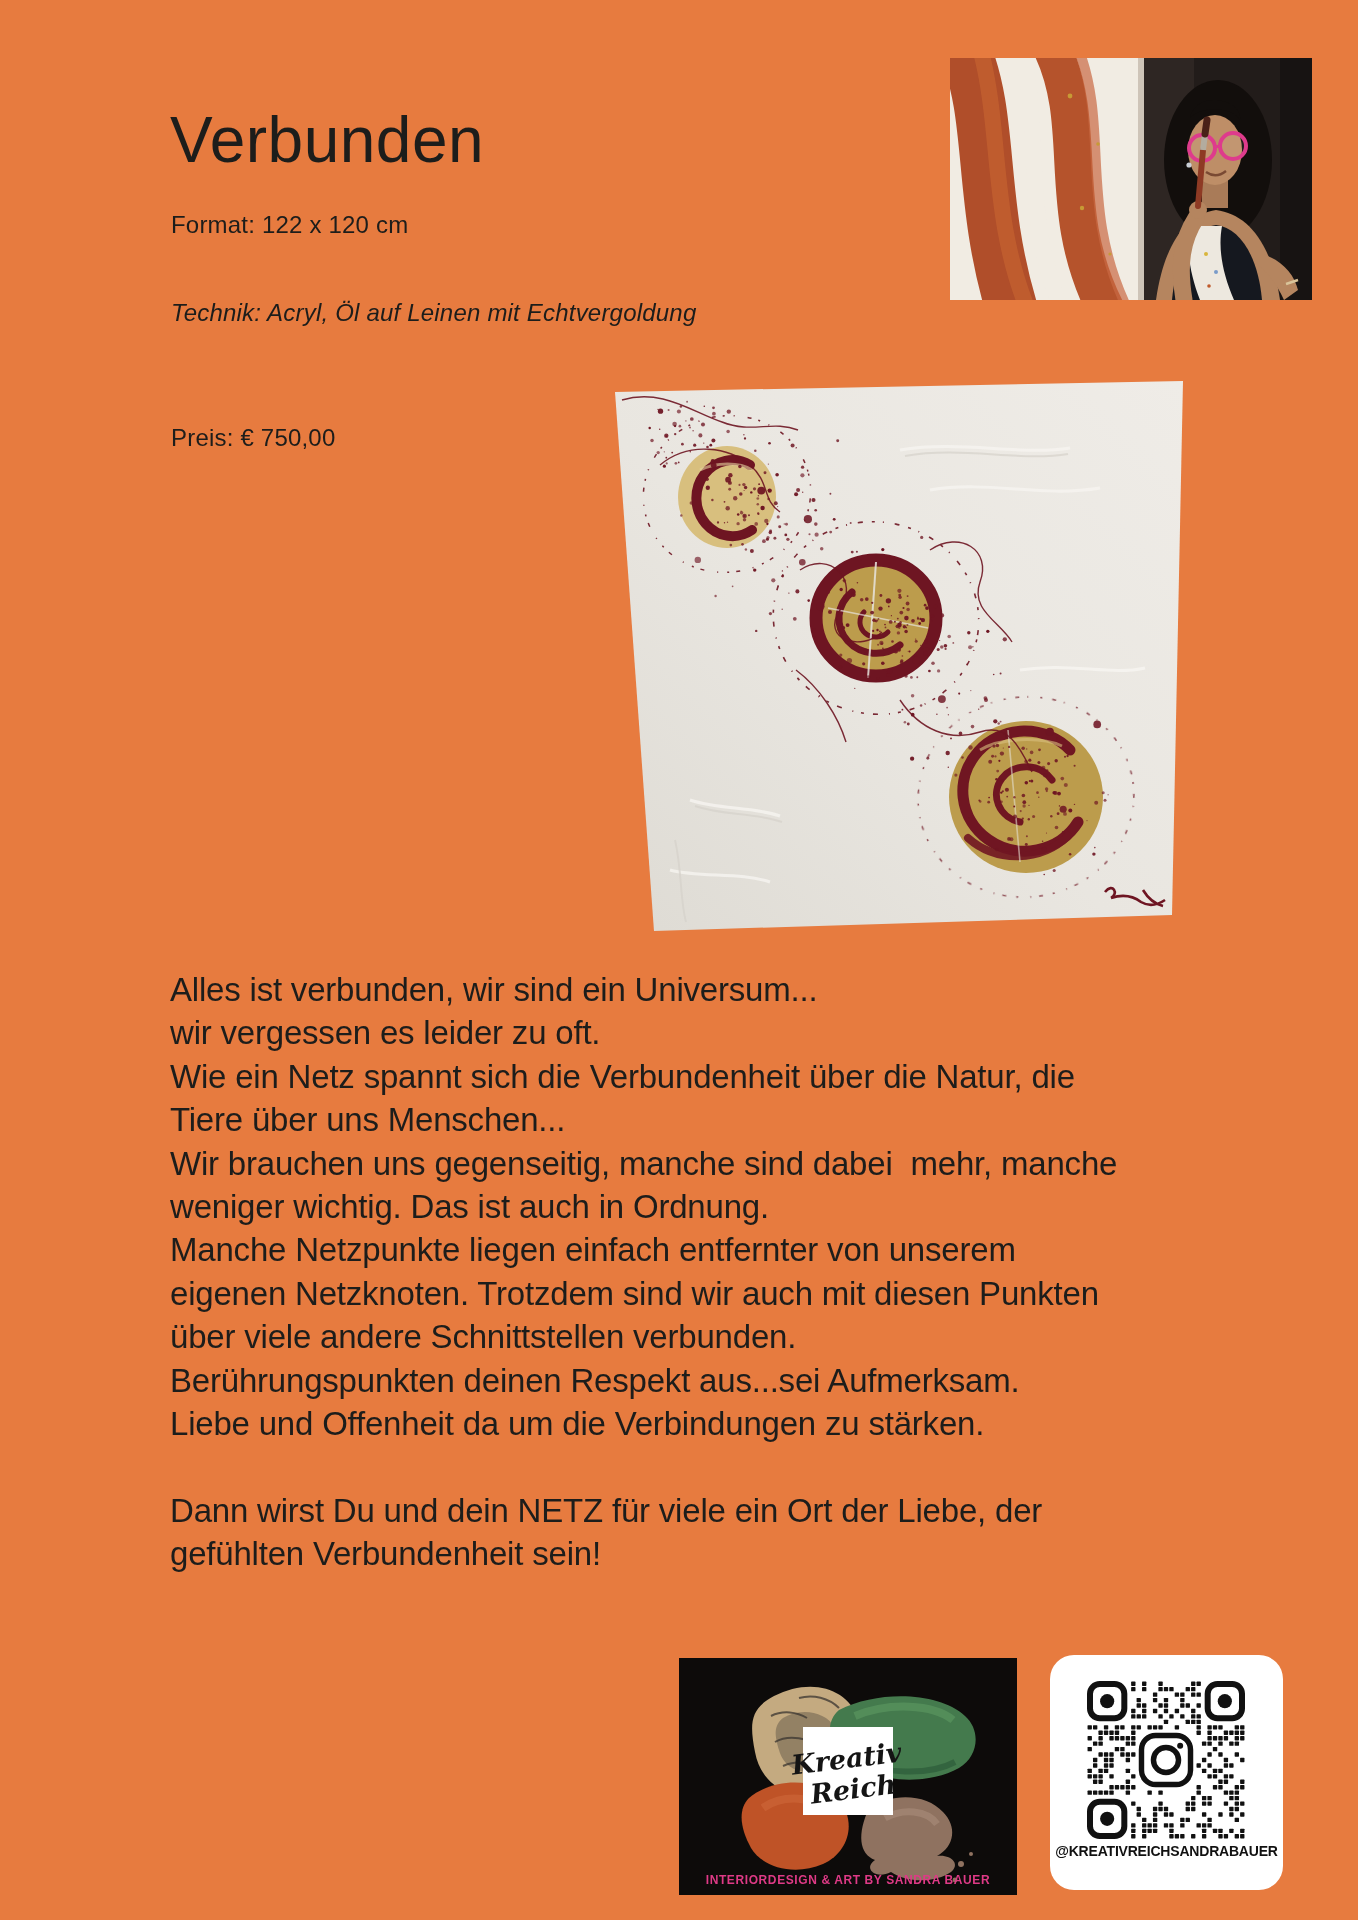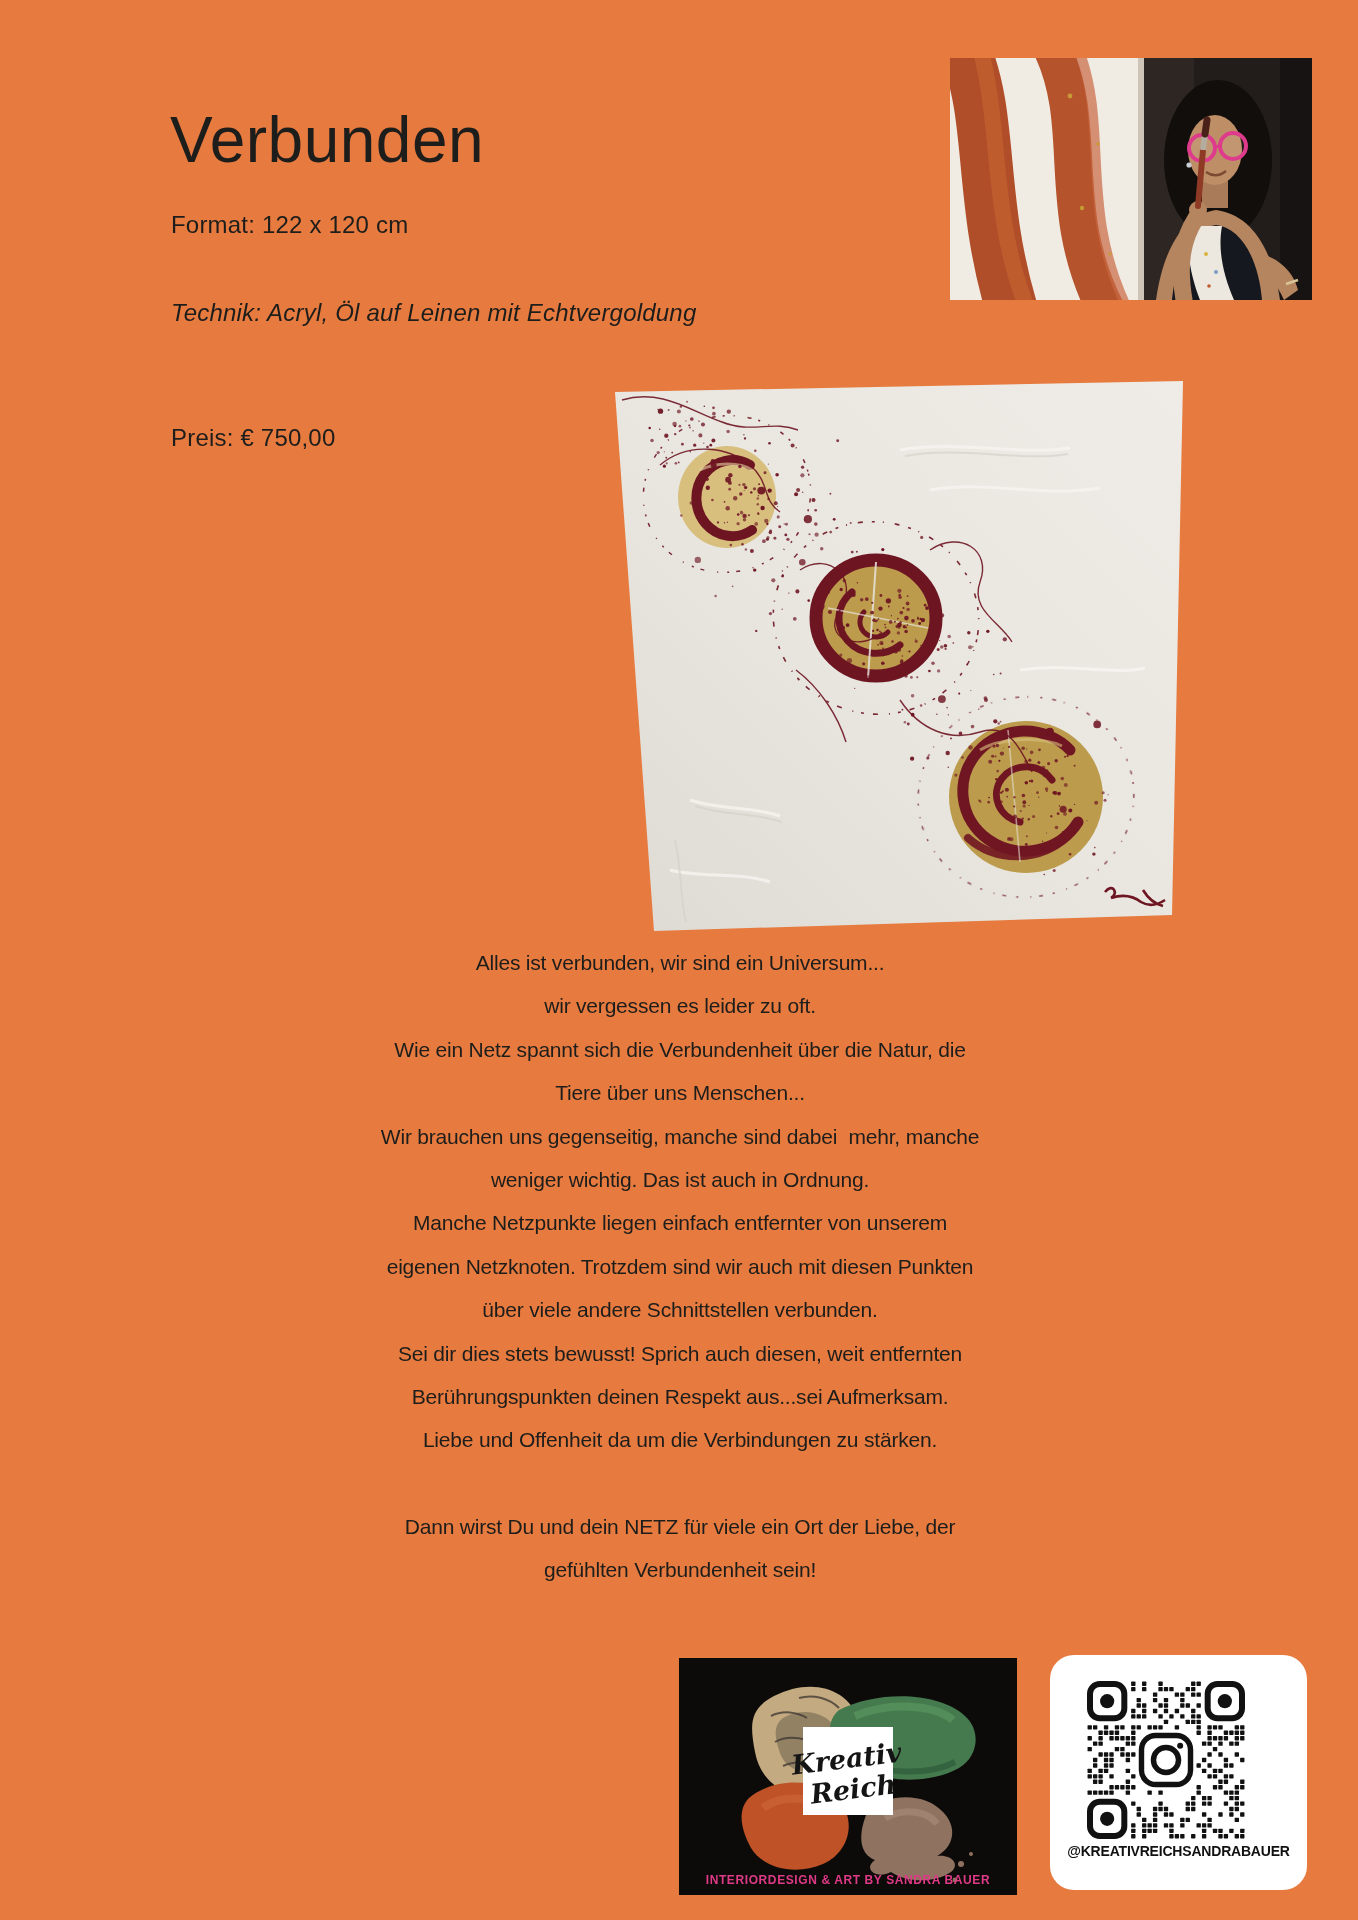--- a/index.html
+++ b/index.html
@@ -17,29 +17,29 @@
   .spec{
     position:absolute;left:171px;font-size:24px;line-height:1;letter-spacing:0.2px;
     white-space:pre;
   }
   .spec-format{top:213px;}
   .spec-technique{top:301px;font-style:italic;}
   .spec-price{top:426px;}
   .artist-photo{position:absolute;left:950px;top:58px;width:362px;height:242px;}
   .painting-photo{position:absolute;left:600px;top:370px;width:600px;height:575px;}
   .body-text{
-    position:absolute;left:170px;top:941px;width:1020px;
-    font-size:21px;line-height:43.4px;letter-spacing:-0.2px;text-align:center;
+    position:absolute;left:170px;top:968px;width:1020px;
+    font-size:33px;line-height:43.4px;letter-spacing:-0.2px;
   }
   .body-line{white-space:pre;height:43.4px;}
   .body-spacer{height:43.4px;}
   .logo-card{position:absolute;left:679px;top:1658px;width:338px;height:237px;background:#0D0B0A;}
   .qr-card{
     position:absolute;left:1050px;top:1655px;width:233px;height:235px;
-    background:#ffffff;border-radius:24px;padding-left:24px;
+    background:#ffffff;border-radius:24px;
   }
   .qr-svg{position:absolute;left:37px;top:26px;width:158px;height:158px;}
   .qr-caption{
     position:absolute;left:0;right:0;top:188px;text-align:center;
     font-size:14px;font-weight:bold;letter-spacing:-0.2px;color:#111;
     white-space:pre;
   }
 </style>
 </head>
 <body>
@@ -570,21 +570,20 @@
   <div class="body-text">
     <div class="body-line">Alles ist verbunden, wir sind ein Universum...</div>
     <div class="body-line">wir vergessen es leider zu oft.</div>
     <div class="body-line">Wie ein Netz spannt sich die Verbundenheit über die Natur, die</div>
     <div class="body-line">Tiere über uns Menschen...</div>
     <div class="body-line">Wir brauchen uns gegenseitig, manche sind dabei  mehr, manche</div>
     <div class="body-line">weniger wichtig. Das ist auch in Ordnung.</div>
     <div class="body-line">Manche Netzpunkte liegen einfach entfernter von unserem</div>
     <div class="body-line">eigenen Netzknoten. Trotzdem sind wir auch mit diesen Punkten</div>
     <div class="body-line">über viele andere Schnittstellen verbunden.</div>
-    <div class="body-line">Sei dir dies stets bewusst! Sprich auch diesen, weit entfernten</div>
     <div class="body-line">Berührungspunkten deinen Respekt aus...sei Aufmerksam.</div>
     <div class="body-line">Liebe und Offenheit da um die Verbindungen zu stärken.</div>
     <div class="body-spacer"></div>
     <div class="body-line">Dann wirst Du und dein NETZ für viele ein Ort der Liebe, der</div>
     <div class="body-line">gefühlten Verbundenheit sein!</div>
   </div>
 
   <div class="logo-card">
     <svg width="338" height="237" viewBox="0 0 338 237">
       <rect x="0" y="0" width="338" height="237" fill="#0D0B0A"></rect>

